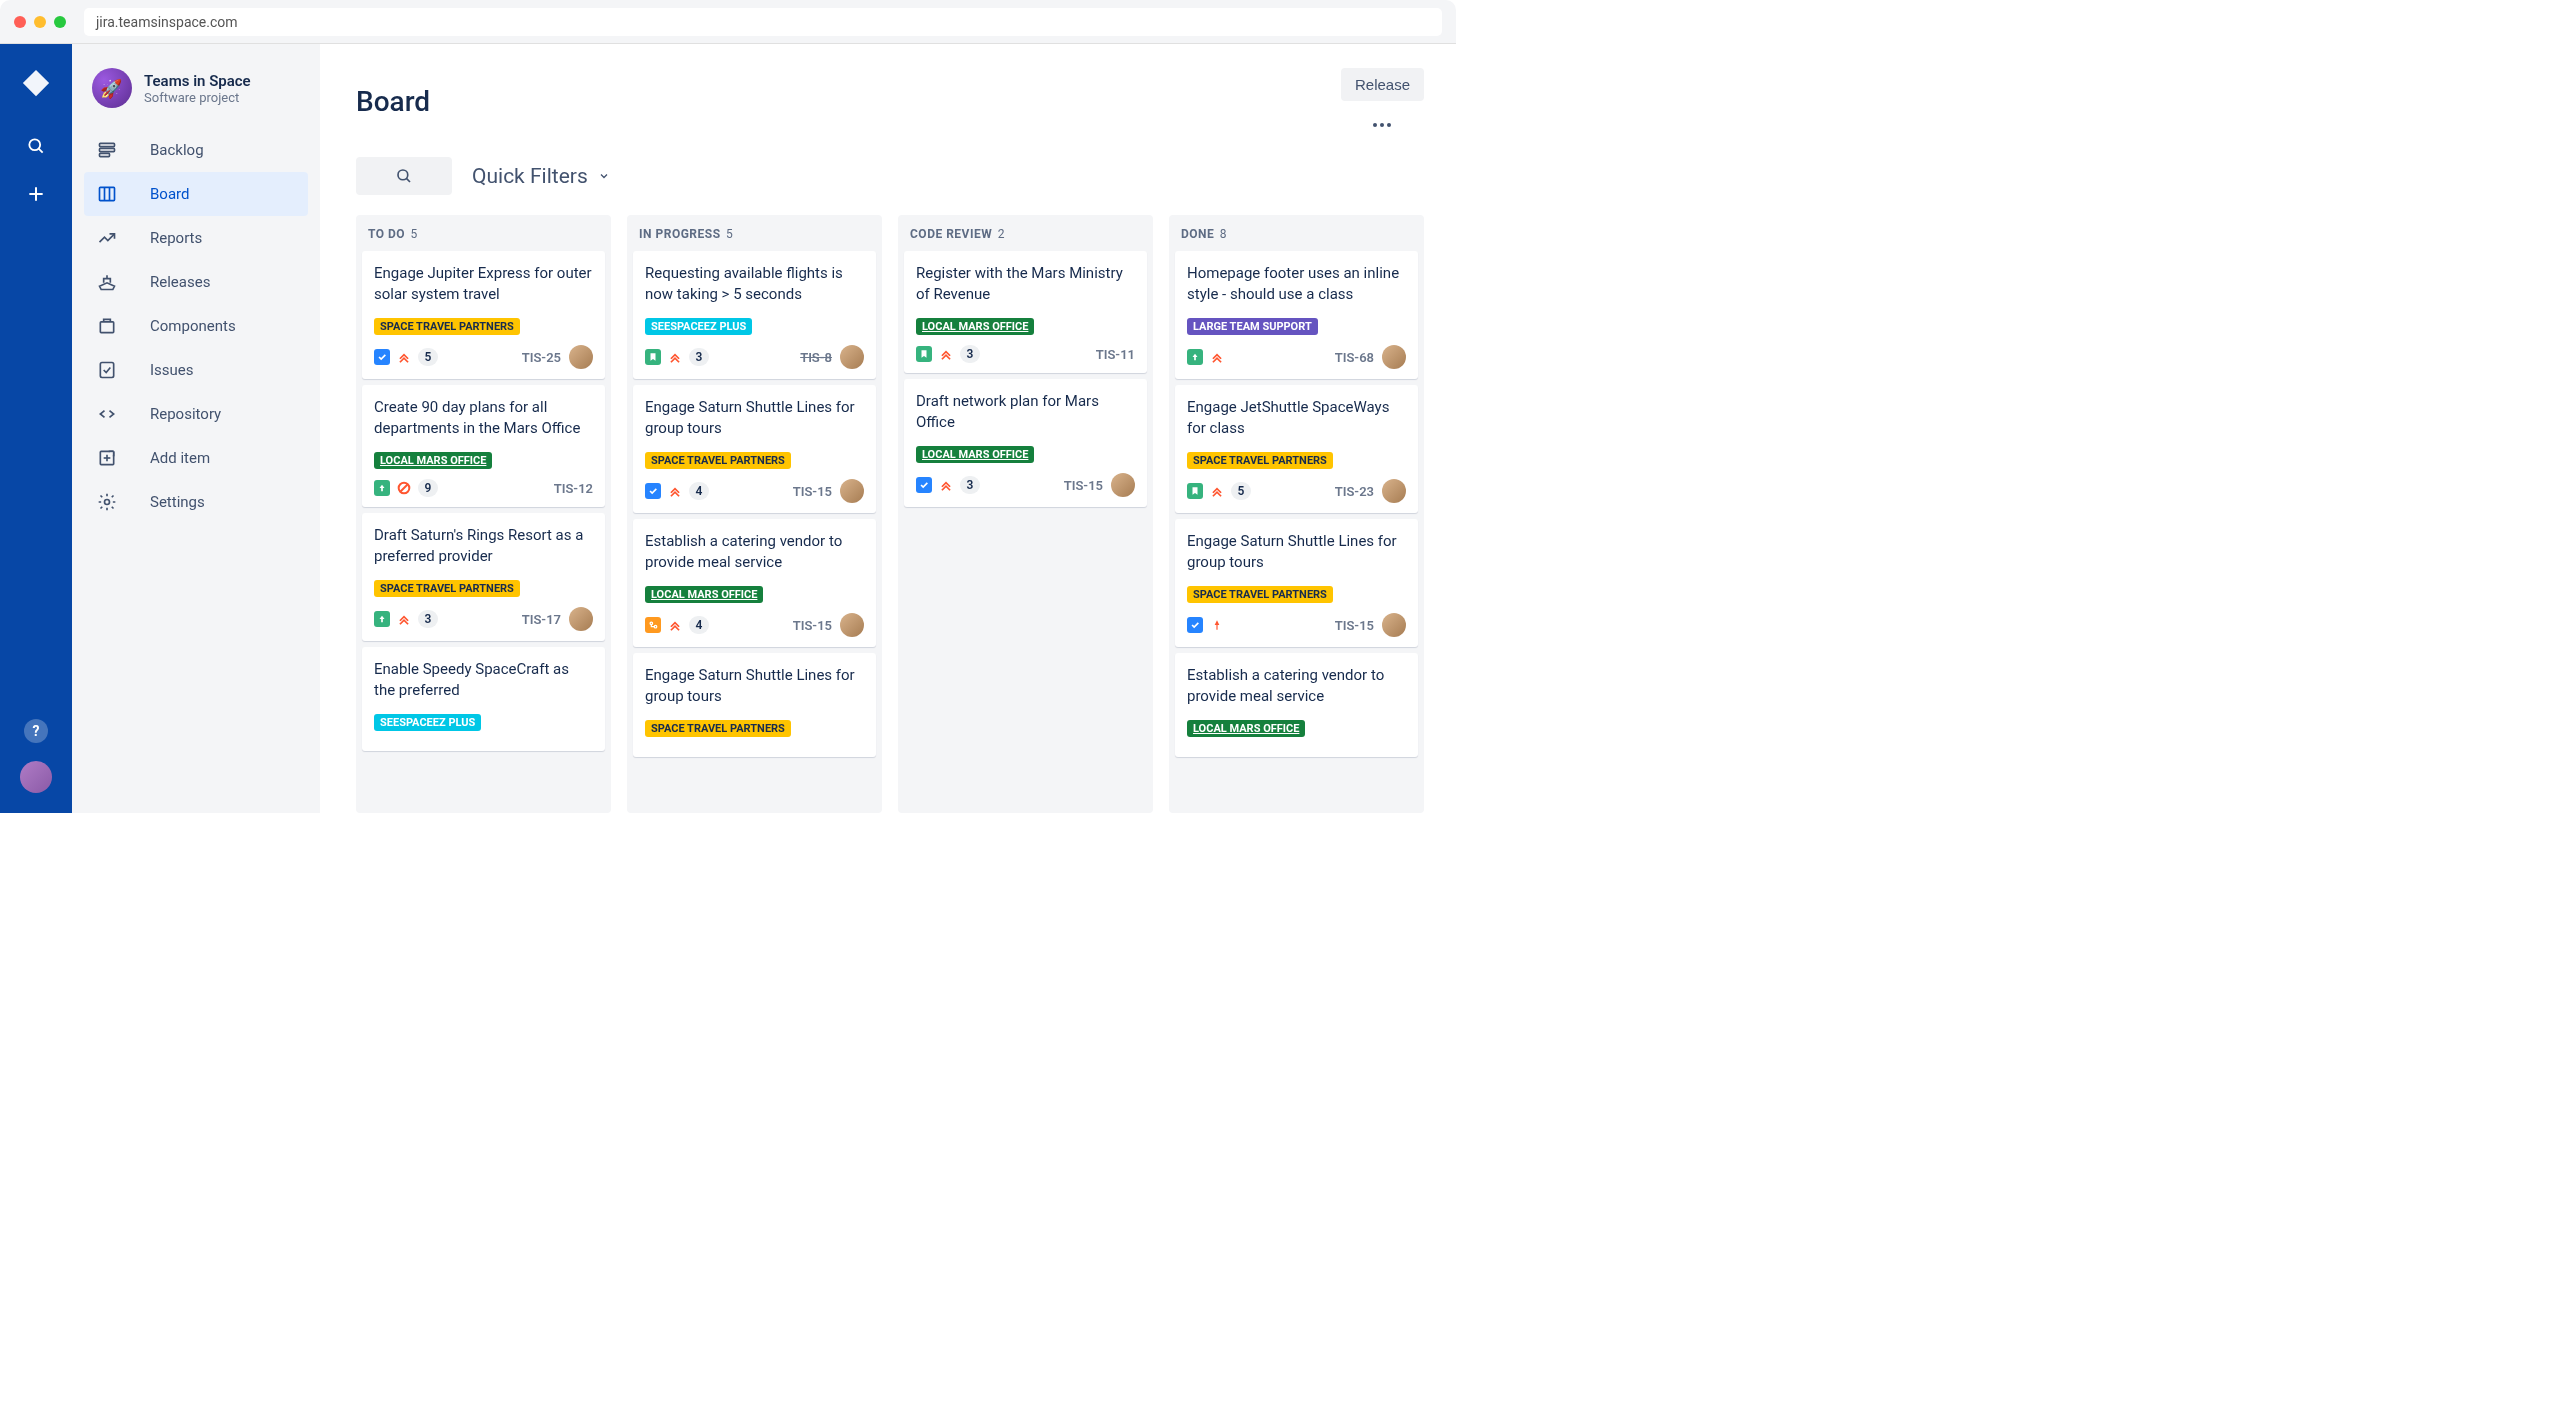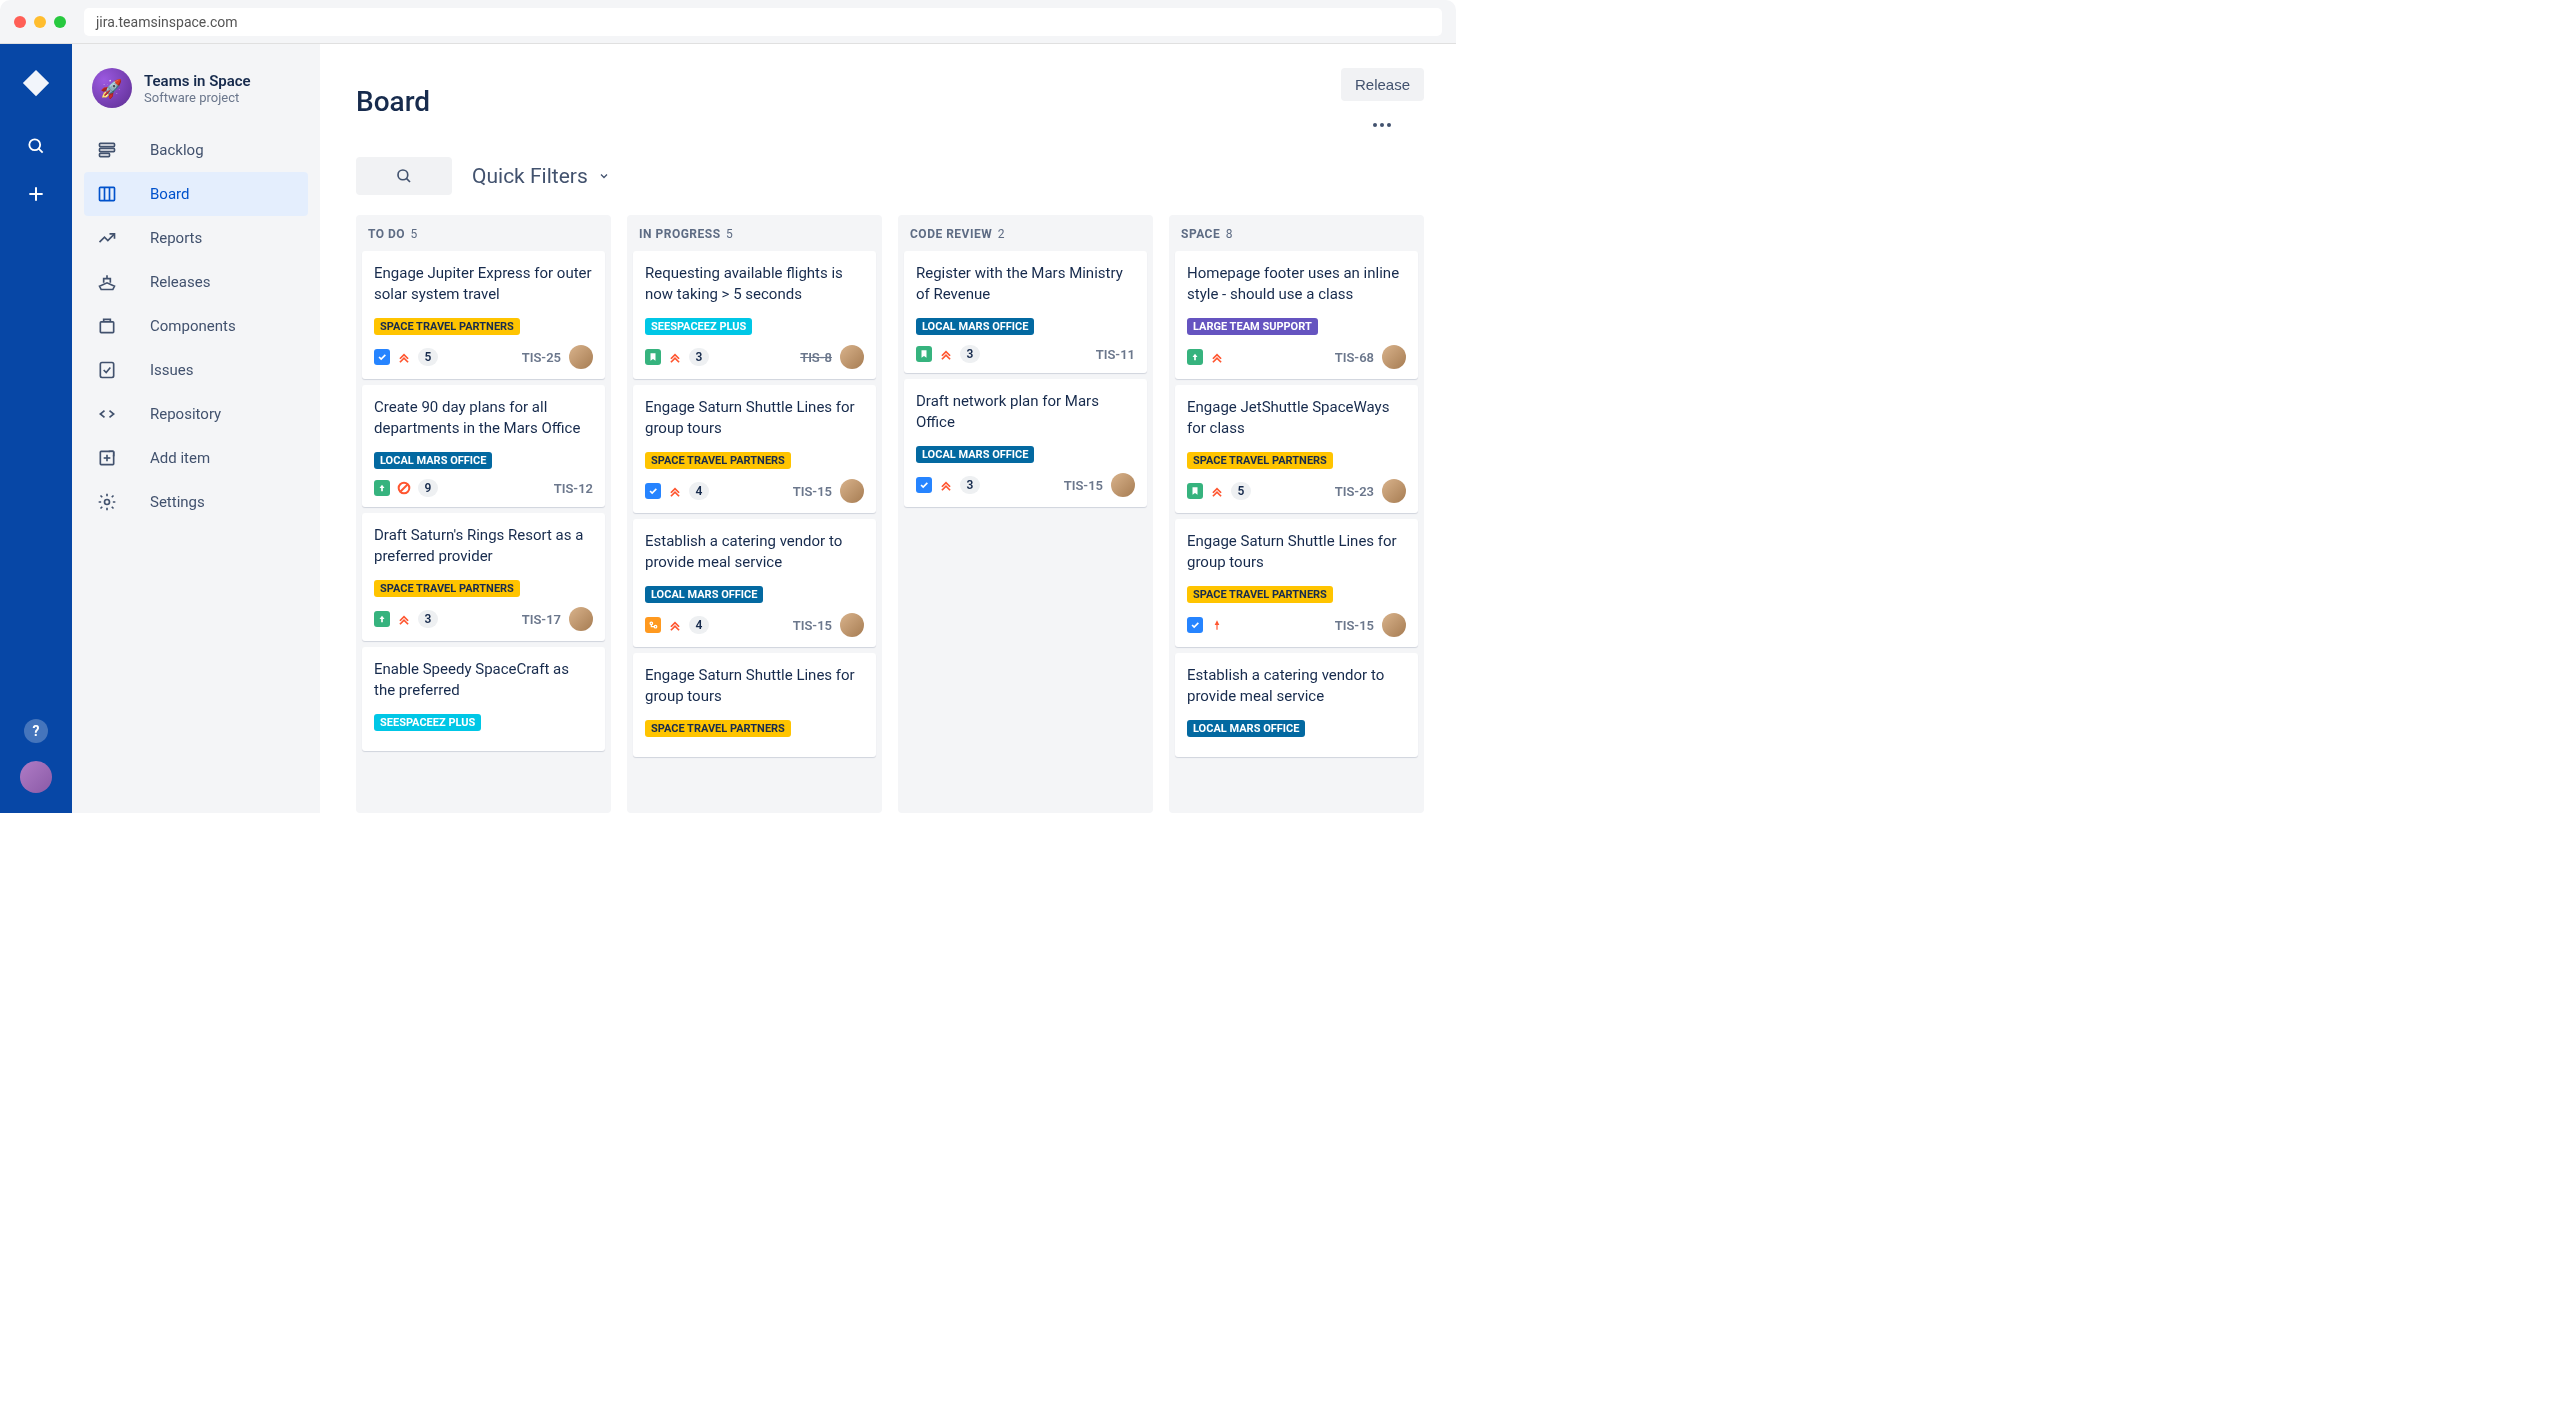--- a/index.html
+++ b/index.html
@@ -146,21 +146,21 @@
 .issue-key { font-size:13px; font-weight:600; color:#6b778c; }
 .issue-key.strike { text-decoration: line-through; }
 .assignee {
   width:24px; height:24px; border-radius:50%;
   background: linear-gradient(135deg,#d9b38c,#a67c52);
 }
 
 
 .epic-yellow { background:#ffc400; color:#172b4d; }
 .epic-teal   { background:#00c7e6; color:#fff; }
-.epic-orange { background:#0369a1; color:#fff; }
+.epic-orange { background:#15803d; color:#fff;text-decoration:underline; }
 .epic-purple { background:#6554c0; color:#fff; }
 
 svg { display:block; }
 </style>
 </head>
 <body>
 
 <div class="browser-chrome">
   <div class="traffic-lights">
     <div class="traffic-light tl-red"></div>
@@ -495,21 +495,21 @@
                   <span class="sp-badge">3</span>
                 </div>
                 <div class="card-right">
                   <span class="issue-key">TIS-15</span>
                   <div class="assignee"></div>
                 </div>
               </div></div>
           </div>
         </div>
         <div class="column">
-          <div class="col-head"><span>SPACE</span> <span class="count">8</span></div>
+          <div class="col-head"><span>DONE</span> <span class="count">8</span></div>
           <div class="col-cards">
             <div class="card"><div class="card-title">Homepage footer uses an inline style - should use a class</div><span class="epic epic-purple">LARGE TEAM SUPPORT</span><div class="card-footer">
                 <div class="card-left">
                   <div class="type-icon" style="background:#36b37e">
                     <svg width="10" height="10" viewBox="0 0 24 24" fill="#fff">
                       <path d="M12 4l6 8h-4v8h-4v-8H6z"></path>
                     </svg>
                   </div>
                   <div class="prio-icon">
                     <svg width="14" height="14" viewBox="0 0 24 24" fill="none" stroke="#ff5630" stroke-width="3">

